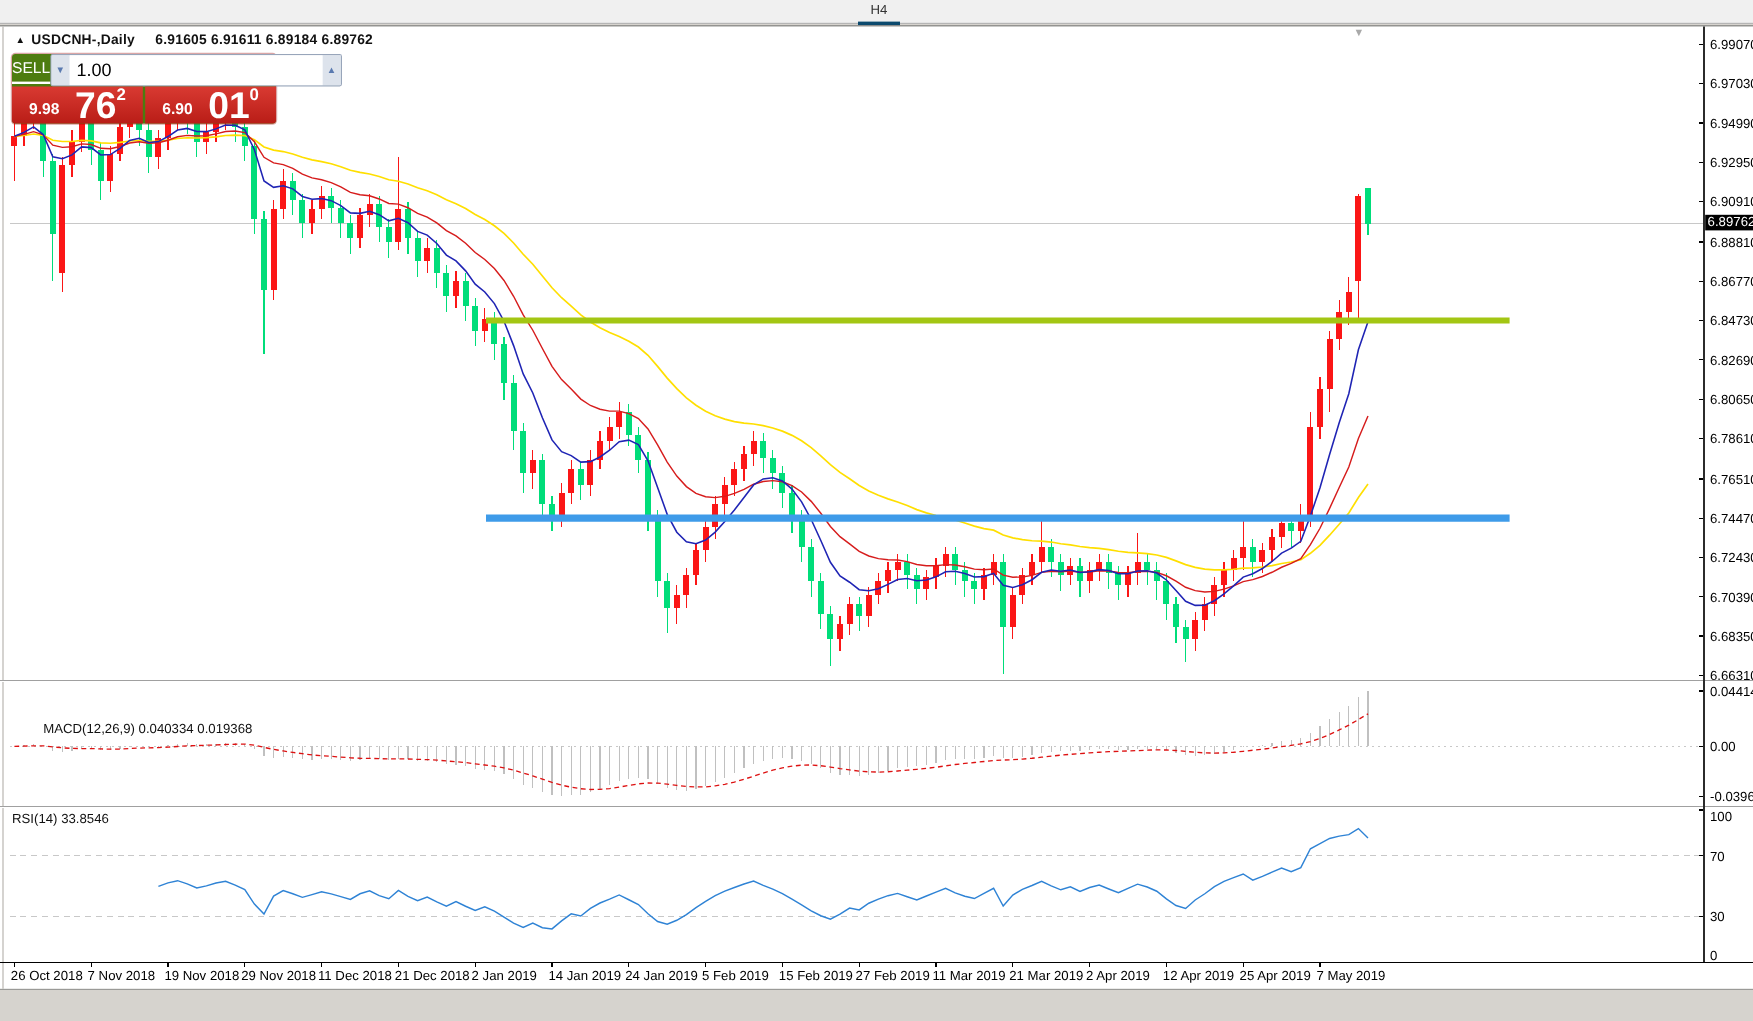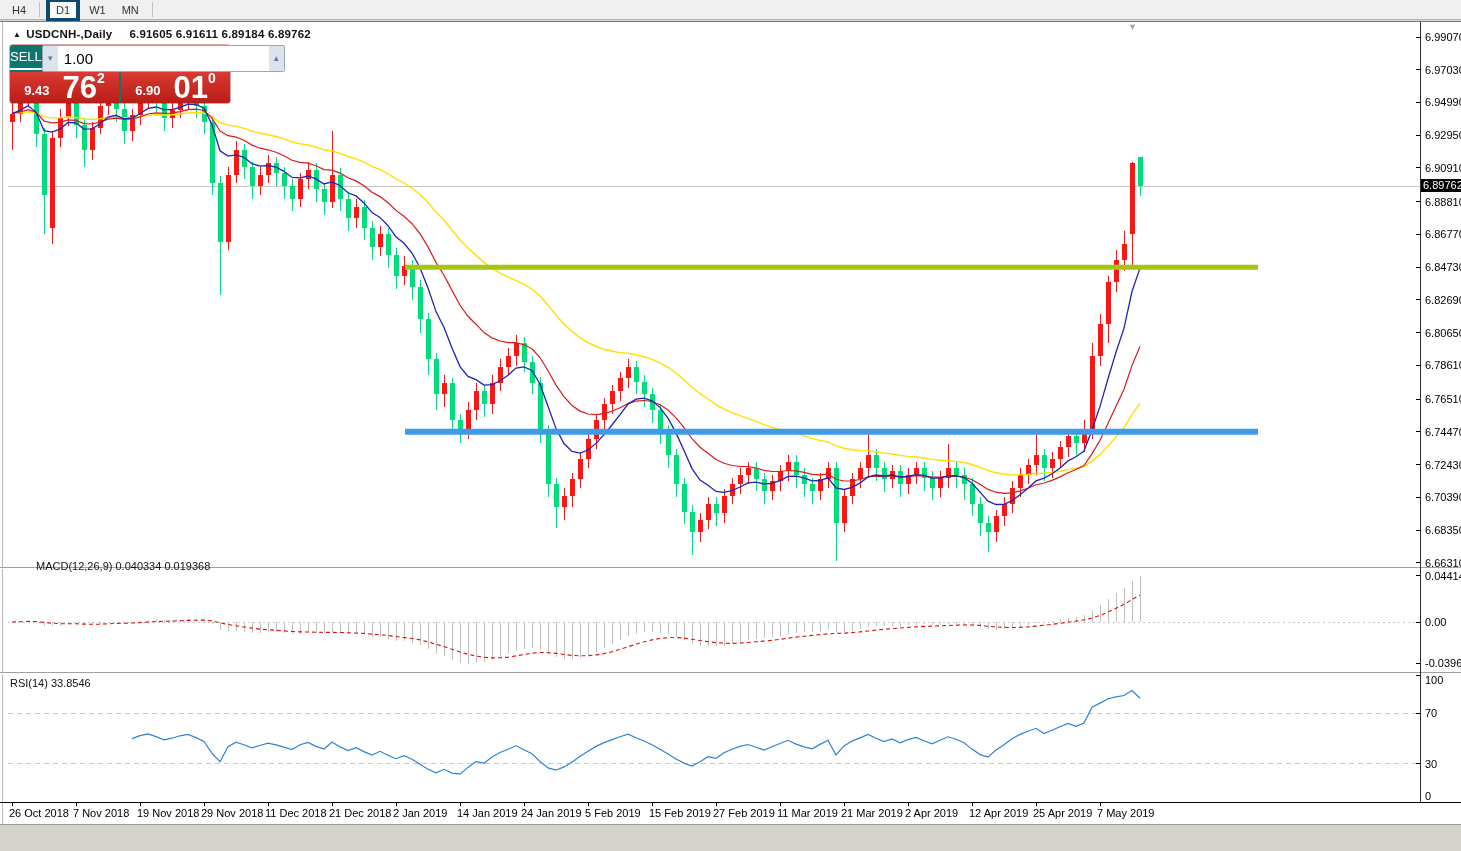--- a/index.html
+++ b/index.html
@@ -1,37 +1,37 @@
 <!DOCTYPE html>
 <html><head>
 <meta charset="utf-8">
 <style>
   html,body{margin:0;padding:0;width:1461px;height:851px;overflow:hidden;
     background:#d6d3ce;font-family:"Liberation Sans",sans-serif;-webkit-font-smoothing:none;}
   #app{position:absolute;inset:0;width:1461px;height:851px;}
   
   #toolbar{position:absolute;left:0;top:0;width:1461px;height:20px;background:#f0f0f0;
-    border-bottom:1px solid #b5b5b5;display:flex;align-items:center;padding-left:4px;box-sizing:border-box;}
+    border-bottom:1px solid #b5b5b5;display:flex;align-items:center;padding-left:4px;box-sizing:border-box;flex-direction:column;}
   .tf-btn{height:16px;line-height:16px;padding:0 6px;margin:0 1px;font-size:11px;color:#333;
     border:1px solid transparent;cursor:default;}
   .tf-btn.active{background:#fbfbfb;border:4px solid #0c4a6e;}
   .tb-sep{width:1px;height:15px;background:#c3c3c3;margin:0 5px;}
   
   #chartwin{position:absolute;left:0;top:21px;width:1461px;height:802px;background:#fff;
     border-top:1px solid #7a7a77;border-bottom:1px solid #9a9a97;}
   #chartwin .lframe{position:absolute;left:2px;top:0;width:1px;height:100%;background:#b9b7b1;}
   #plotsvg{position:absolute;left:0;top:0;}
   
   #chead{position:absolute;left:13px;top:6px;font-size:11.5px;font-weight:bold;color:#111;
     letter-spacing:.2px;white-space:nowrap;}
   #chead .tri{font-size:8px;vertical-align:1px;margin-right:5px;}
   #chead .ohlc{margin-left:17px;font-weight:bold;}
   
   #tpanel{position:absolute;left:10px;top:23px;width:220px;height:58px;border-radius:3px;
-    background:#0f766e;box-shadow:0 0 0 1px rgba(150,0,0,.35);}
+    background:#4d7c0f;box-shadow:0 0 0 1px rgba(150,0,0,.35);}
   #trow1{position:absolute;left:0;top:0;width:100%;height:25px;display:flex;}
   .tp-btn{width:52px;height:25px;line-height:23px;text-align:center;color:#fff;font-size:13px;
     border-bottom:2px solid #fff;box-sizing:border-box;cursor:pointer;}
   #tp-mid{flex:1;height:27px;display:flex;background:#e7ebf2;border:1px solid #98a5ba;
     box-sizing:border-box;border-radius:2px;}
   .spin{width:15px;background:#dde3ec;color:#5a7ab0;font-size:8px;text-align:center;
     line-height:25px;cursor:pointer;}
   #lot{flex:1;border:none;background:#fff;font-size:15px;font-family:"Liberation Sans",sans-serif;
     padding:0 6px;color:#000;min-width:20px;}
   #trow2{position:absolute;left:0;top:27px;width:100%;height:31px;display:flex;gap:2px;}
@@ -612,33 +612,33 @@
         <div class="tp-btn">SELL</div>
         <div id="tp-mid">
           <div class="spin">▼</div>
           <input id="lot" value="1.00" style="">
           <div class="spin">▲</div>
         </div>
         <div class="tp-btn">BUY</div>
       </div>
       <div id="trow2">
         <div class="bigprice">
-          <span class="bp-base">9.43</span>
+          <span class="bp-base">9.98</span>
           <span class="bp-big">76</span>
           <span class="bp-sup">2</span>
         </div>
         <div class="bigprice">
           <span class="bp-base">6.90</span>
           <span class="bp-big">01</span>
           <span class="bp-sup">0</span>
         </div>
       </div>
     </div>
 
-    <div class="ind-label" style="left:10px;top:538px;padding-left:26px;">MACD(12,26,9) 0.040334 0.019368</div>
+    <div class="ind-label" style="left:10px;top:580px;padding-left:26px;">MACD(12,26,9) 0.040334 0.019368</div>
     <div class="ind-label" style="left:10px;top:655px;">RSI(14) 33.8546</div>
 
     <div id="ptag" style="top:157px;">6.89762</div>
 
     <div id="shiftm" style="left:1128px;top:0px;">▼</div>
   </div>
 
 </div>
 
 </body></html>

